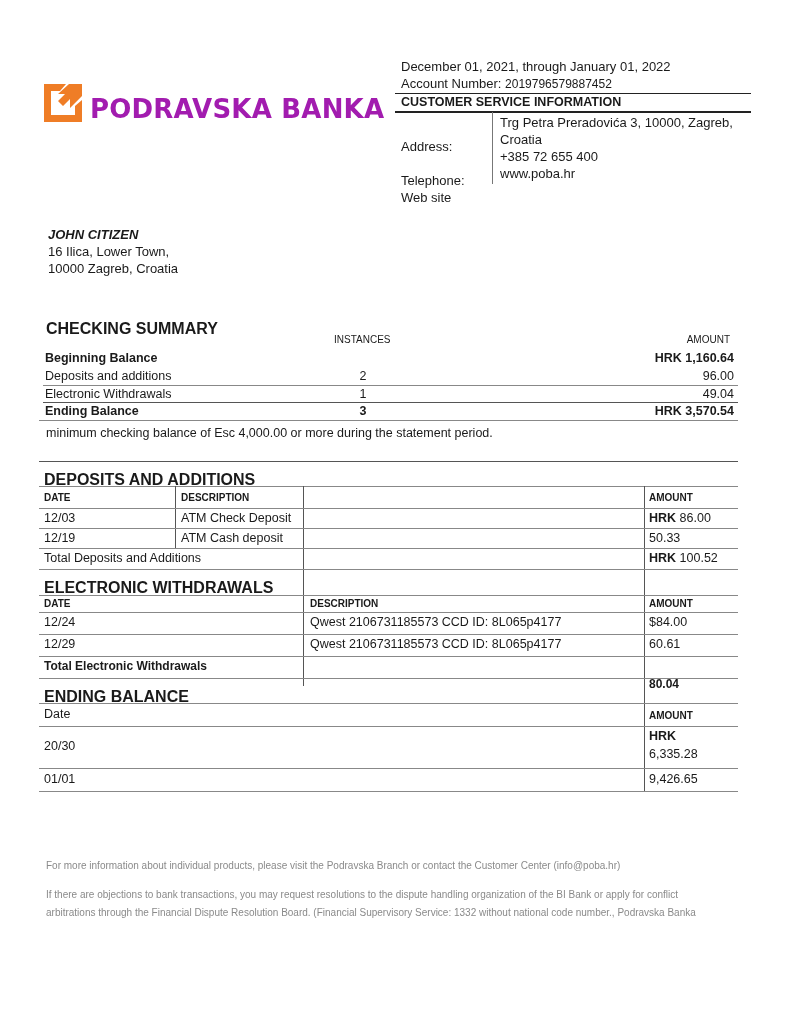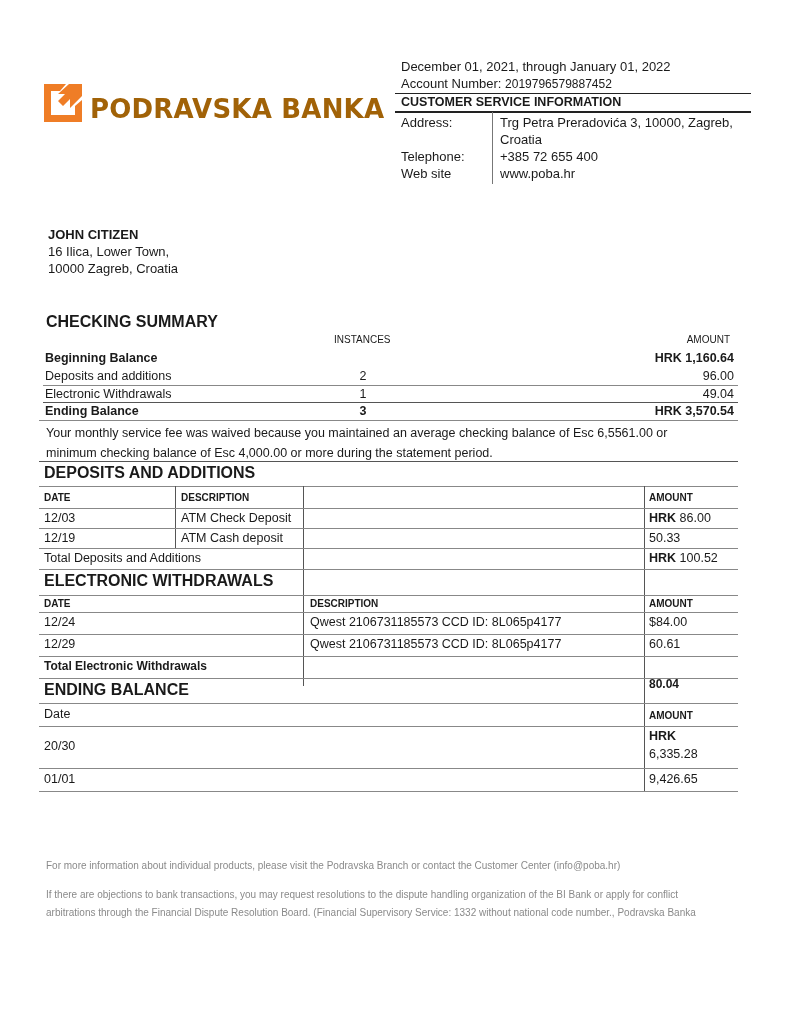--- a/index.html
+++ b/index.html
@@ -6,42 +6,42 @@
   body {
     width: 791px; height: 1024px; position: relative; overflow: hidden;
     font-family: "Liberation Sans", sans-serif; color: #1a1a1a;
   }
   .abs { position: absolute; }
 
   
   .logo { left: 44px; top: 83px; height: 40px; display: flex; align-items: center; }
   .logo-mark { width: 38px; height: 38px; }
   .logo-text {
-    margin-left: 8px; color: #a16207; font-weight: bold; font-size: 26px;
+    margin-left: 8px; color: #a21caf; font-weight: bold; font-size: 26px;
     letter-spacing: 0.2px; font-family: "DejaVu Sans", sans-serif; line-height: 1;
     position: relative; top: 6px;
   }
 
   
   .period { left: 401px; top: 59px; font-size: 13px; }
   .acct { left: 401px; top: 76px; font-size: 13px; }
   .acct .num { font-size: 12px; }
   .hr-top { left: 395px; top: 93px; width: 356px; border-top: 1.5px solid #222; }
   .cs-title { left: 401px; top: 95px; font-size: 12.5px; font-weight: bold; }
   .hr-cs { left: 395px; top: 111px; width: 356px; border-top: 2px solid #222; }
   .cs-vline { left: 492px; top: 112px; height: 72px; border-left: 1px solid #777; }
-  .cs-label { left: 401px; font-size: 13px; }
+  .cs-label { left: 401px; font-size: 13px; margin-top: 24px; }
   .cs-val { left: 500px; font-size: 13px; }
 
   
   .recipient { left: 48px; top: 226px; font-size: 13px; line-height: 17px; }
-  .recipient .name { font-weight: bold; }
+  .recipient .name { font-weight: bold; font-style: italic; }
 
   
-  .sec-title { font-size: 16px; font-weight: bold; }
+  .sec-title { font-size: 16px; font-weight: bold; margin-top: 7px; }
   .sum-title { left: 46px; top: 313px; }
   .sum-head { top: 334px; font-size: 10px; font-weight: normal; }
   .sum-row { left: 43px; width: 695px; height: 17px; font-size: 12.5px; }
   .sum-row span { position: absolute; top: 1px; text-align: center; }
   .sum-row .lbl { left: 2px; }
   .sum-row .inst { left: 314px; width: 12px; text-align: center; }
   .sum-row .amt { right: 4px; }
   .bold { font-weight: bold; }
   .line { border-top: 1px solid #888; }
   .line-dark { border-top: 1.5px solid #555; }
@@ -110,21 +110,20 @@
   <span class="amt">49.04</span>
 </div>
 <div class="abs line-dark" style="left:43px;top:402px;width:695px"></div>
 <div class="abs sum-row bold" style="top:403px">
   <span class="lbl">Ending Balance</span>
   <span class="inst">3</span>
   <span class="amt">HRK 3,570.54</span>
 </div>
 <div class="abs line" style="left:39px;top:420px;width:699px"></div>
 <div class="abs note">
-  <div>Your monthly service fee was waived because you maintained an average checking balance of Esc 6,5561.00 or</div>
   <div>minimum checking balance of Esc 4,000.00 or more during the statement period.</div>
 </div>
 <div class="abs line-dark" style="left:39px;top:461px;width:699px"></div>
 
 <div class="abs sec-title" style="left:44px;top:464px">DEPOSITS AND ADDITIONS</div>
 <div class="hline" style="top:486px"></div>
 <div class="vline" style="left:175px;top:486px;height:63px"></div>
 <div class="vline" style="left:303px;top:486px;height:200px"></div>
 <div class="vline" style="left:644px;top:486px;height:306px"></div>
 

